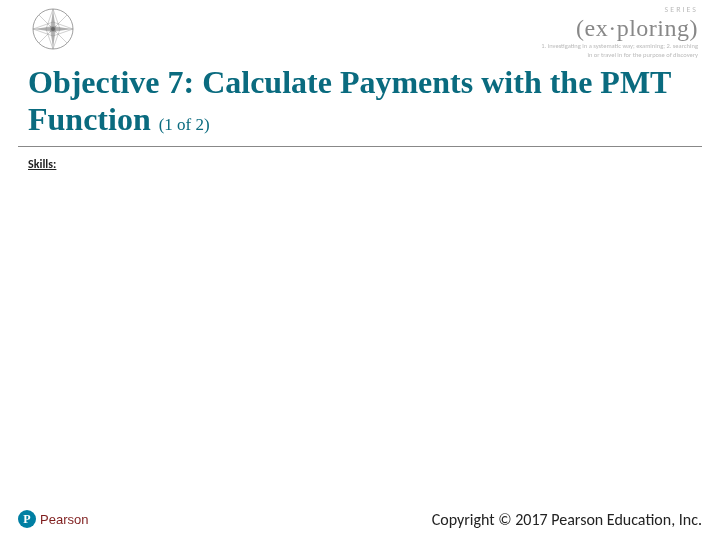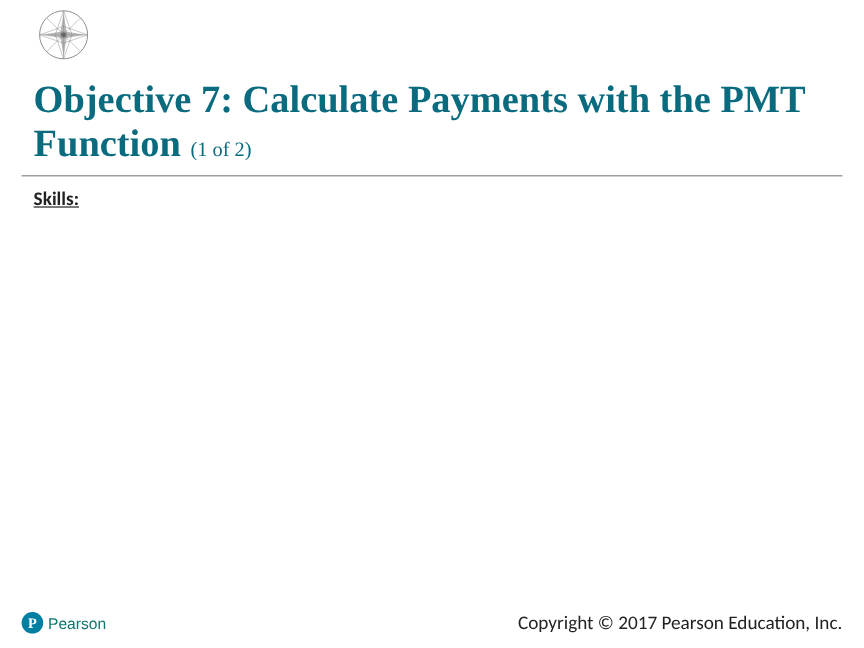--- a/index.html
+++ b/index.html
@@ -65,21 +65,21 @@
   .divider {
     border: none;
     border-top: 1px solid #888;
     margin: 8px 18px 0 18px;
   }
   .body-area {
     padding: 10px 28px 0 28px;
   }
   .skills-label {
     font-family: Calibri, Arial, sans-serif;
-    font-size: 16px;
+    font-size: 12px;
     font-weight: bold;
     color: #222;
     text-decoration: underline;
     margin-bottom: 18px;
   }
   .bullet-list {
     list-style: none;
     padding-left: 6px;
   }
   .bullet-list li {
@@ -121,21 +121,21 @@
     font-size: 12px;
     font-weight: bold;
     display: flex;
     align-items: center;
     justify-content: center;
     line-height: 1;
   }
   .pearson-text {
     font-family: Arial, sans-serif;
     font-size: 13px;
-    color: #0f766e;
+    color: #7f1d1d;
   }
   .copyright {
     font-family: Calibri, Arial, sans-serif;
     font-size: 16px;
     color: #222;
   }
 </style>
 </head>
 <body>
 
@@ -155,20 +155,26 @@
         <line x1="3" y1="23" x2="23" y2="16"></line>
           <line x1="3" y1="23" x2="23" y2="30"></line>
         <line x1="43" y1="23" x2="23" y2="16"></line>
           <line x1="43" y1="23" x2="23" y2="30"></line>
       </g>
       <polygon points="23,5 26,23 23,41 20,23" fill="#888" opacity="0.6"></polygon>
       <polygon points="5,23 23,20 41,23 23,26" fill="#888" opacity="0.6"></polygon>
       <circle cx="23" cy="23" r="2" fill="#666"></circle>
     </svg>
   </div>
+  <div class="exploring-logo">
+    <div class="exploring-series">SERIES</div>
+    <div class="exploring-word">(ex·ploring)</div>
+    <div class="exploring-tagline">1. investigating in a systematic way; examining; 2. searching</div>
+    <div class="exploring-tagline">in or travel in for the purpose of discovery</div>
+  </div>
 </div>
 
 <div class="title-block">
   <div class="title">
     <span>Objective 7: Calculate Payments with the PMT Function</span>
     <span class="part">(1 of 2)</span>
   </div>
 </div>
 
 <hr class="divider">

